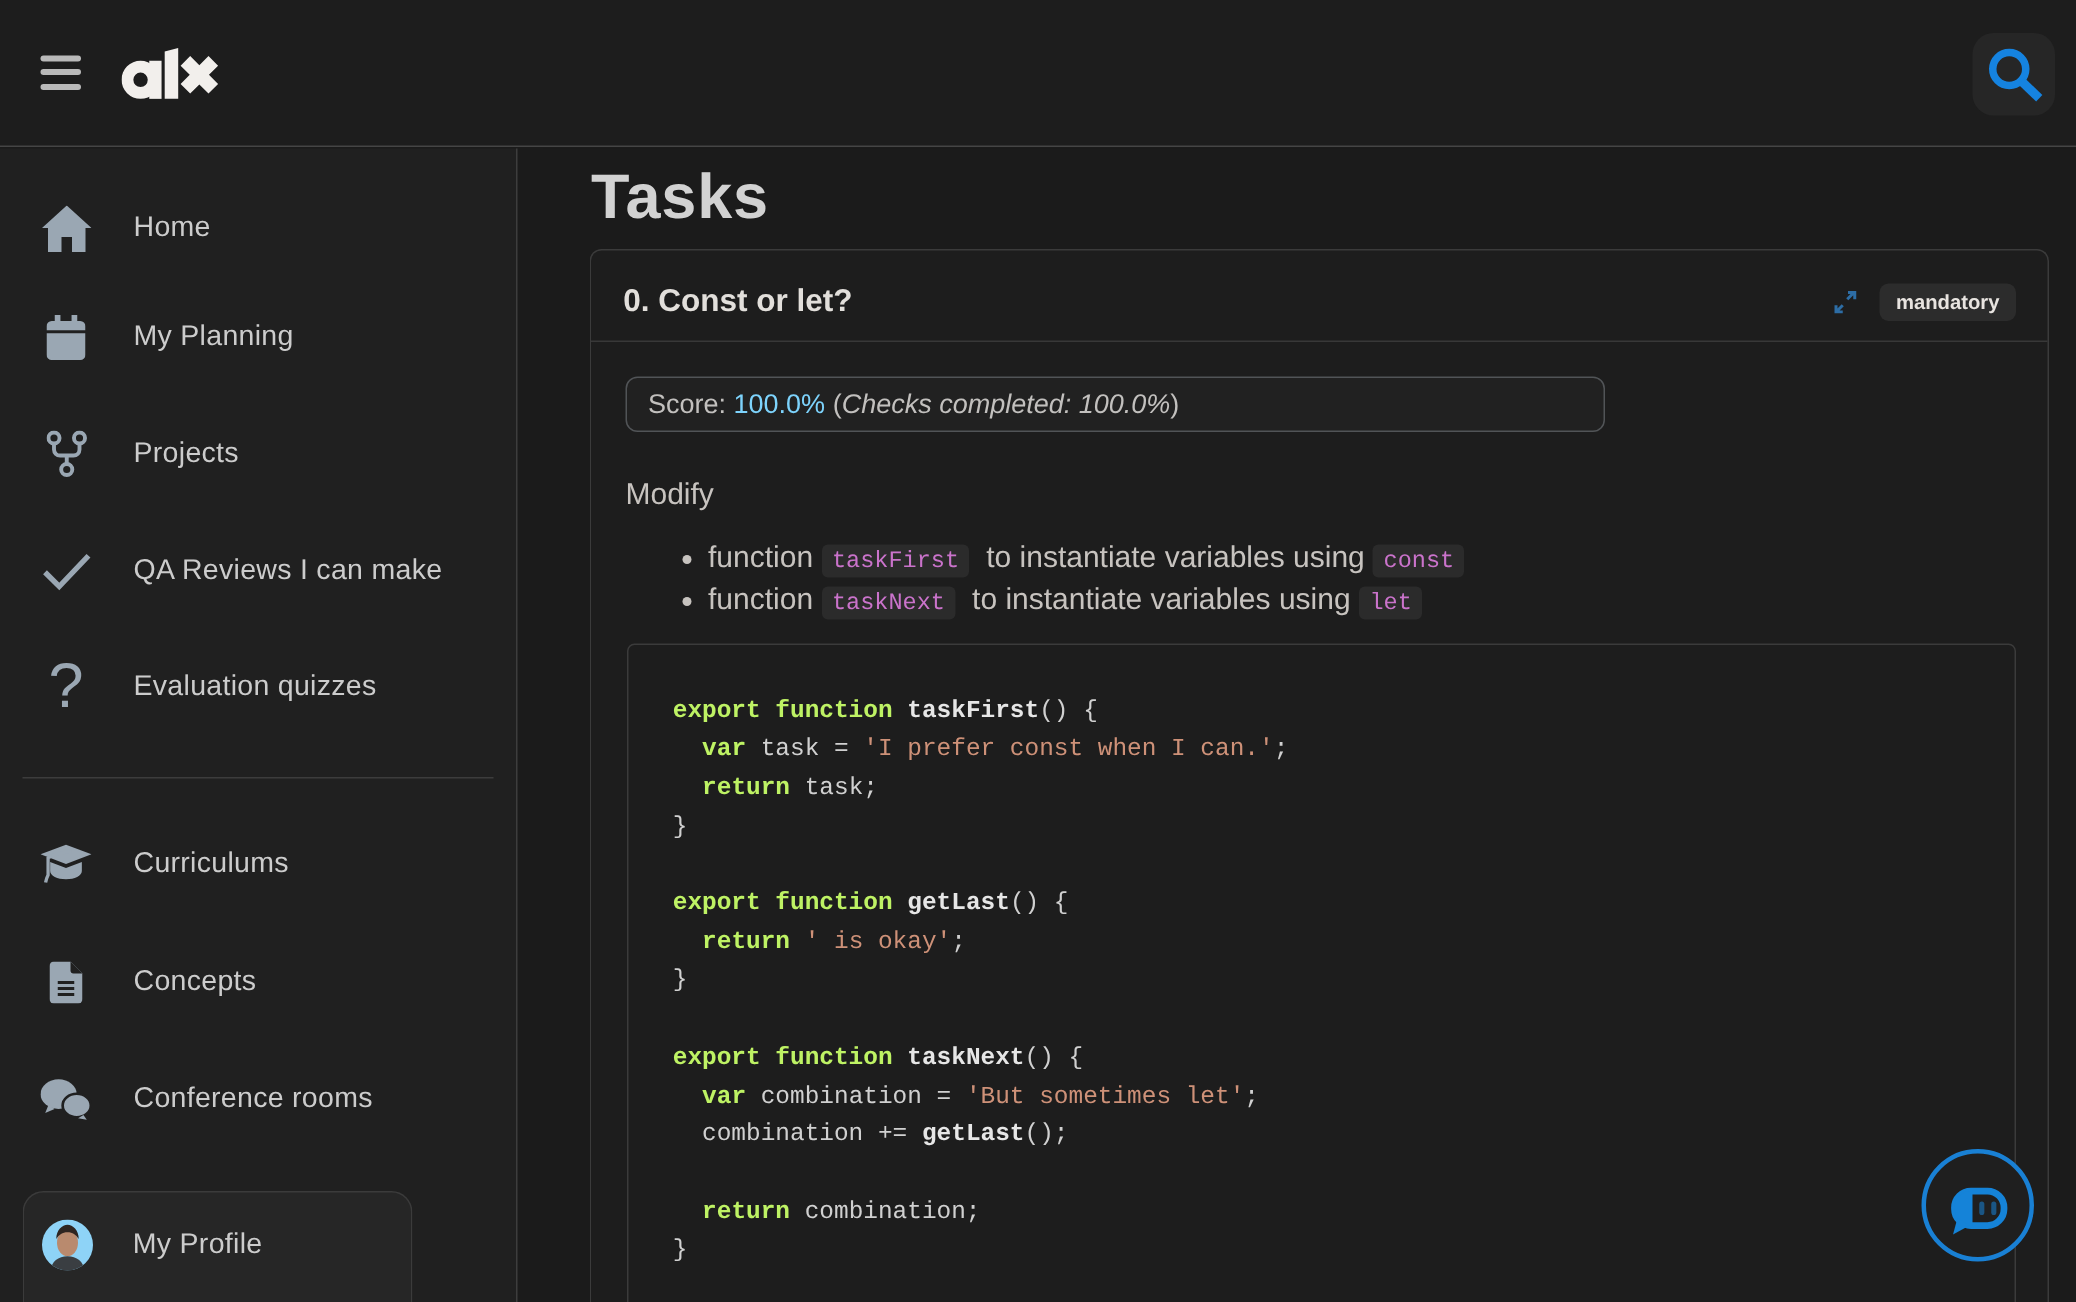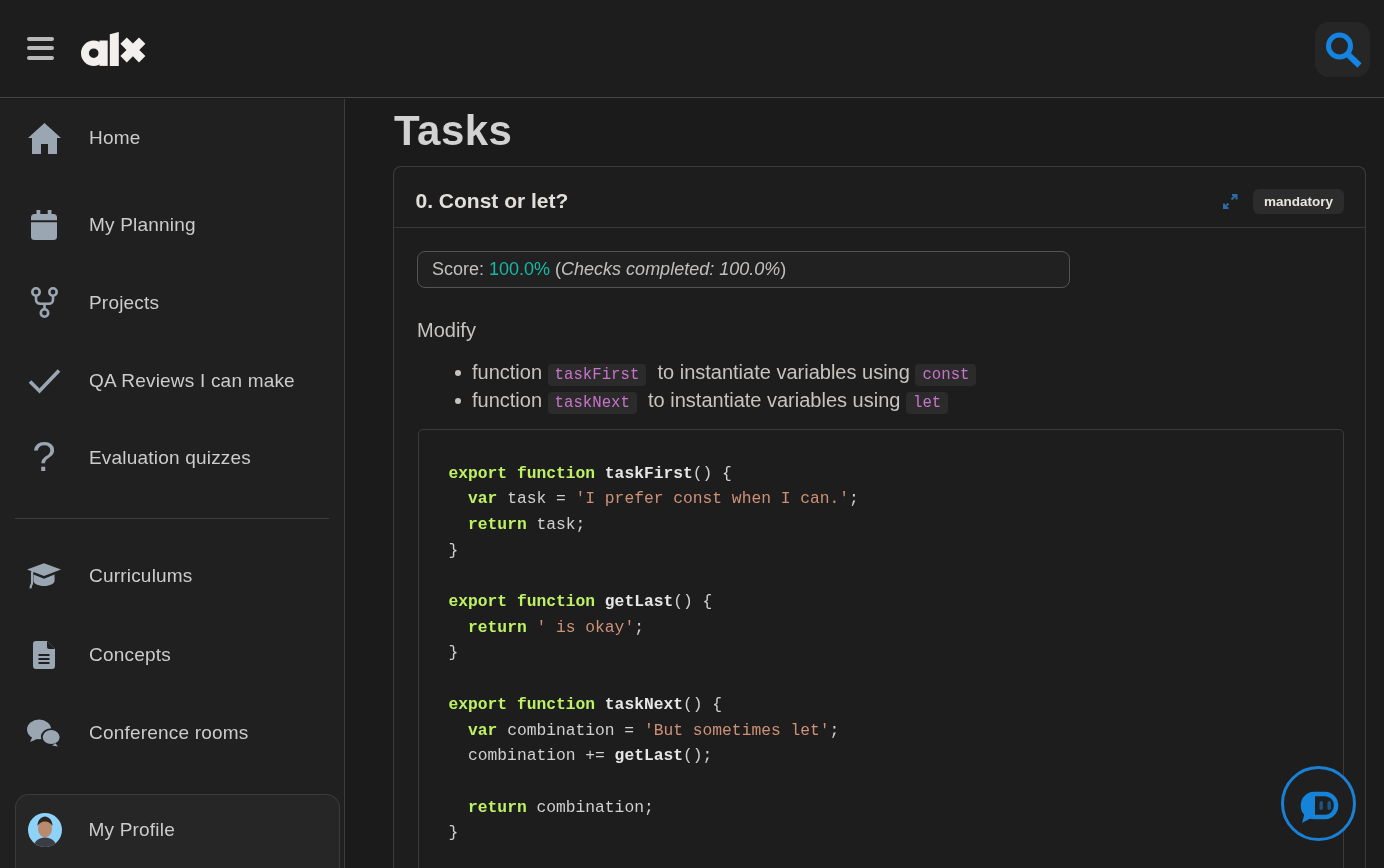--- a/index.html
+++ b/index.html
@@ -13,37 +13,37 @@
   .searchbtn { position:absolute; left:1315px; top:22px; width:55px; height:55px;
     border-radius:14px; background:#262626; }
   .sidebar { position:absolute; left:0; top:99px; width:345px; height:769px;
     background:#202020; border-right:1px solid #3d3d3d; }
   .nav-item { position:absolute; left:0; width:344px; height:64px; }
   .nav-item .ic { position:absolute; left:27px; top:0; width:34px; height:64px;
     display:flex; align-items:center; justify-content:center; }
   .nav-item .tx { position:absolute; left:89px; top:0; height:64px; display:flex;
     align-items:center; font-size:19px; color:#cccccc; letter-spacing:0.2px; }
   .sdiv { position:absolute; left:15px; top:419px; width:314px; height:1px; background:#3c3c3c; }
-  .profile { position:absolute; left:15px; top:695px; width:325px; height:74px;
+  .profile { position:absolute; left:15px; top:695px; width:260px; height:74px;
     background:#262626; border:1px solid #3b3b3b; border-radius:14px 14px 0 0; border-bottom:none; }
   .main { position:absolute; left:362px; top:99px; width:1038px; height:769px; background:#1b1b1b; }
   h1.tasks { position:absolute; left:32px; top:7.5px; font-size:42px; font-weight:bold;
     color:#d2d2d2; letter-spacing:0.5px; }
   .card { position:absolute; left:31px; top:66.5px; width:973px; height:720px;
     border:1px solid #3b3b3b; border-bottom:none; border-radius:8px 8px 0 0; background:#1d1d1d; }
   .card-h { position:absolute; left:0; top:0; width:100%; height:61px;
     border-bottom:1px solid #383838; }
   .card-h .title { position:absolute; left:21.5px; top:22.5px; font-size:21px; font-weight:bold; color:#e2dfdb; }
   .badge { position:absolute; right:21px; top:22px; background:#2c2c2c; color:#e8e4e0;
     font-size:13.5px; font-weight:bold; padding:5px 11px; border-radius:6px; }
   .expand { position:absolute; right:127px; top:27px; }
   .scorebox { position:absolute; left:23px; top:84px; width:653px; height:37px;
     border:1px solid #515457; border-radius:8px; background:#212121;
     font-size:18px; color:#c2c0be; line-height:34px; padding-left:14px; }
-  .scorebox .blue { color:#14b8a6; }
+  .scorebox .blue { color:#7dd3fc; }
   .scorebox .it { font-style:italic; }
   .modify { position:absolute; left:23px; top:152px; font-size:20px; color:#c7c3bf; }
   .bullets { position:absolute; left:23px; top:191.5px; font-size:20px; color:#c7c3bf; }
   .bullets .row { position:relative; padding-left:55px; height:28px; line-height:28px; }
   .bullets .row::before { content:""; position:absolute; left:38px; top:12px; width:6px; height:6px;
     border-radius:50%; background:#c7c3bf; }
   .icode { font-family:"Liberation Mono", monospace; font-size:15.7px; color:#ca73cb;
     background:#2b2b2b; border-radius:4px; padding:2px 7px; }
   .codebox { position:absolute; left:23.5px; top:262px; width:926px; height:457px;
     border:1px solid #3b3b3b; border-radius:5px; background:#1d1d1d; }
@@ -91,21 +91,21 @@
   <span class="k">var</span> combination = <span class="s">'But sometimes let'</span>;
   combination += <span class="f">getLast</span>();
 
   <span class="k">return</span> combination;
 }</pre>
     </div>
   </div>
 </div>
 
 <div class="sidebar">
-  <div class="nav-item" style="top:7px;padding-left:29px;">
+  <div class="nav-item" style="top:21px;padding-left:29px;">
     <div class="ic">
         <svg width="33" height="31" viewBox="0 0 33 31">
       <path fill="#9aa7b3" d="M16.5 0 L33 15 h-4 v16 h-9 v-10 h-7 v10 h-9 v-16 h-4 Z"></path>
     </svg>
       </div>
     <div class="tx">Home</div>
   </div>
   <div class="nav-item" style="top:93.5px;">
     <div class="ic">
         <svg width="26" height="30" viewBox="0 0 26 30">

